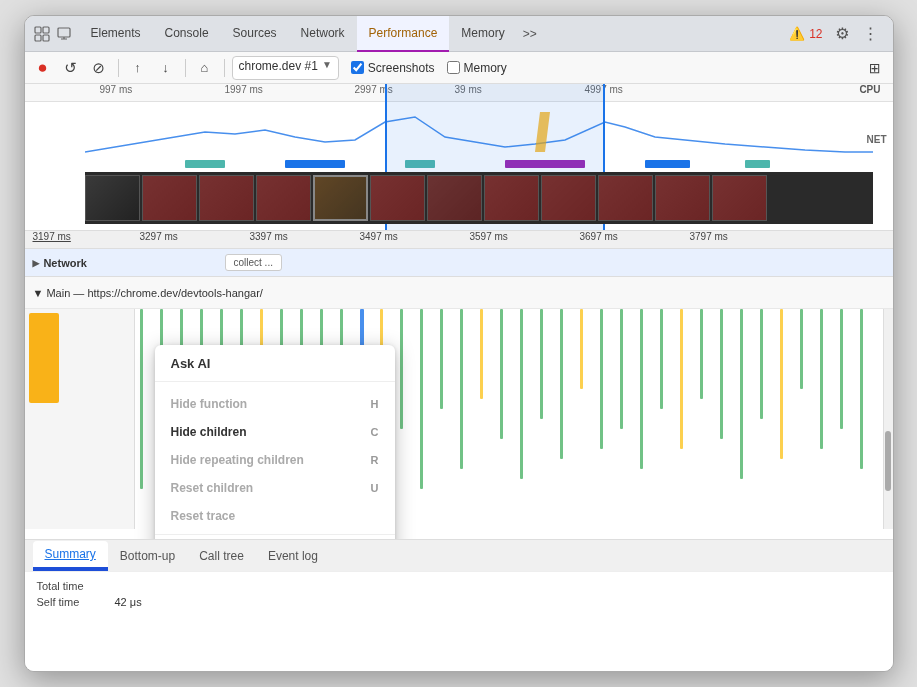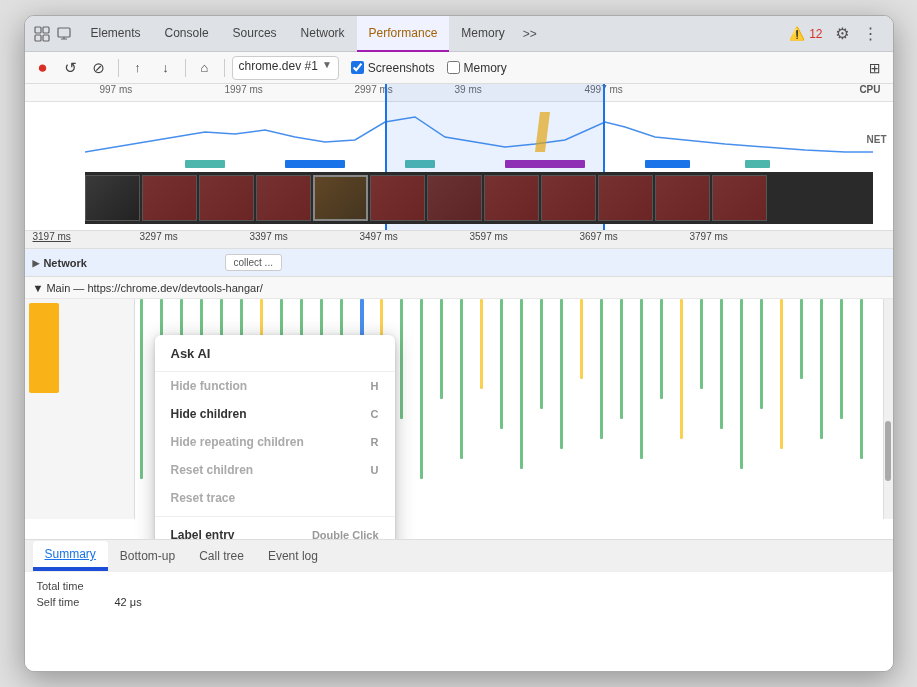--- a/index.html
+++ b/index.html
@@ -190,21 +190,21 @@
       cursor: pointer;
     }
     .expand-arrow {
       margin-right: 4px;
       color: #555;
       font-size: 9px;
     }
 
     
     .main-thread-row {
-      height: 22px;
+      height: 32px;
       display: flex;
       align-items: center;
       background: #f8f8f8;
       border-bottom: 1px solid #e8e8e8;
       padding-left: 8px;
       font-size: 11px;
       color: #333;
     }
     .left-panel {
       width: 110px;
@@ -242,21 +242,21 @@
       align-items: center;
       justify-content: space-between;
       font-weight: bold;
     }
     .ctx-item.disabled { color: #aaa; cursor: default; }
     .ctx-item.ask-ai {
       font-weight: 600;
       font-size: 13px;
       color: #333;
       border-bottom: 1px solid #eee;
-      margin-bottom: 0;
+      margin-bottom: 8px;
       padding-bottom: 10px;
     }
     .ctx-separator {
       height: 1px;
       background: #eee;
       margin: 4px 0;
     }
     .ctx-shortcut {
       color: #999;
       font-size: 11px;

